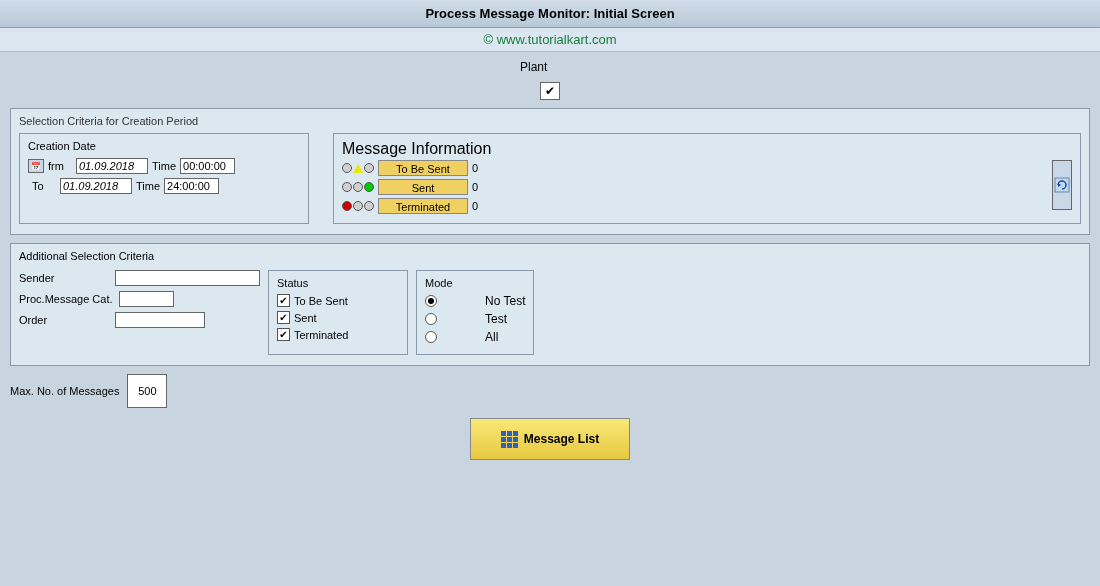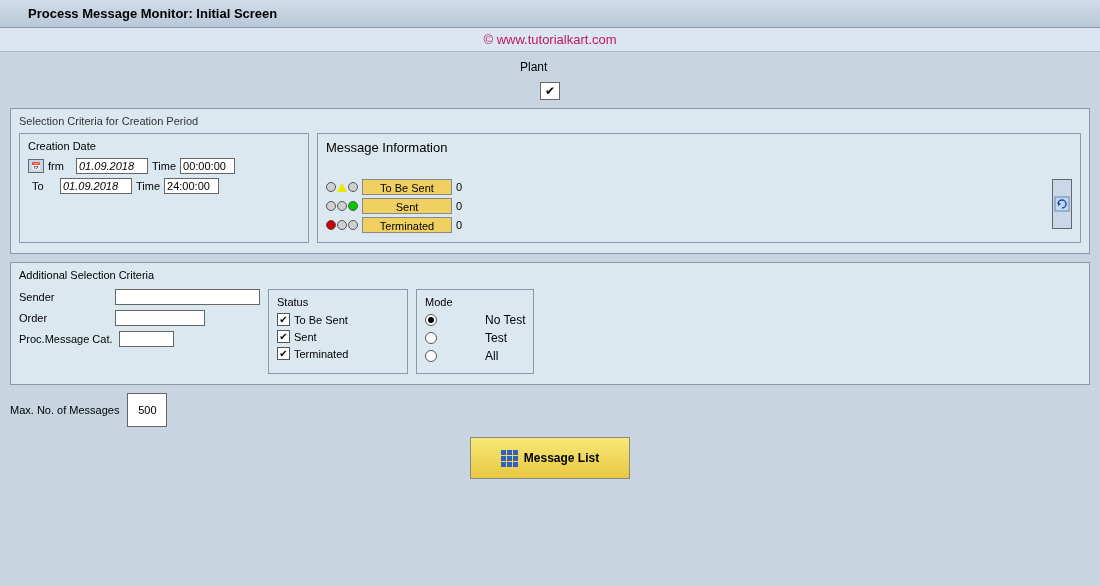--- a/index.html
+++ b/index.html
@@ -4,31 +4,32 @@
   <style>
     * { box-sizing: border-box; margin: 0; padding: 0; }
     body {
       background-color: #c8d4e0;
       font-family: Arial, Tahoma, sans-serif;
       font-size: 12px;
       color: #000;
     }
     .title-bar {
       background: linear-gradient(to bottom, #d0dce8, #b8c8d8);
-      padding: 6px 28px;
+      padding: 6px 10px;
       border-bottom: 1px solid #8a9aaa;
+      text-align: center;
     }
     .title-bar h1 {
       font-size: 13px;
       font-weight: bold;
       color: #000;
     }
     .watermark {
       text-align: center;
-      color: #be185d;
+      color: #15803d;
       font-size: 13px;
       padding: 4px 16px;
       background-color: #dce6f0;
       border-bottom: 1px solid #b0bcc8;
     }
     .main-content {
       padding: 8px 10px;
     }
     .plant-row {
       display: flex;
@@ -58,21 +59,21 @@
       padding: 6px 8px 10px 8px;
       position: relative;
     }
     .section-title {
       font-size: 11px;
       color: #333;
       margin-bottom: 6px;
     }
     .section-inner {
       display: flex;
-      gap: 0;
+      gap: 16px;
     }
     
     .creation-date-panel {
       border: 1px solid #8899aa;
       background-color: #dce8f0;
       padding: 6px 8px;
       min-width: 290px;
     }
     .creation-date-title {
       font-size: 11px;
@@ -122,22 +123,22 @@
     }
     
     .msg-info-panel {
       border: 1px solid #8899aa;
       background-color: #dce8f0;
       padding: 6px 8px;
       flex: 1;
       margin-left: 8px;
     }
     .msg-info-title {
-      font-size: 13px;
-      margin-bottom: 24px;
+      font-size: 16px;
+      margin-bottom: 2px;
     }
     .msg-info-rows {
       display: flex;
       gap: 4px;
     }
     .msg-rows-left {
       flex: 1;
     }
     .msg-row {
       display: flex;
@@ -435,26 +436,26 @@
   <div class="additional-section">
     <div class="additional-title">Additional Selection Criteria</div>
     <div class="additional-inner">
 
       <div class="sender-panel">
         <div class="field-row">
           <span class="field-label">Sender</span>
           <input class="text-input sender-input" type="text" value="" style="">
         </div>
         <div class="field-row">
+          <span class="field-label">Proc.Message Cat.</span>
+          <input class="text-input cat-input" type="text" value="" style="">
+        </div>
+        <div class="field-row">
           <span class="field-label">Order</span>
           <input class="text-input order-input" type="text" value="" style="">
-        </div>
-        <div class="field-row">
-          <span class="field-label">Proc.Message Cat.</span>
-          <input class="text-input cat-input" type="text" value="" style="">
         </div>
       </div>
 
       <div class="status-panel">
         <div class="status-title">Status</div>
         <div class="check-row">
           <div class="check-box">✔</div>
           <span class="check-label">To Be Sent</span>
         </div>
         <div class="check-row">

